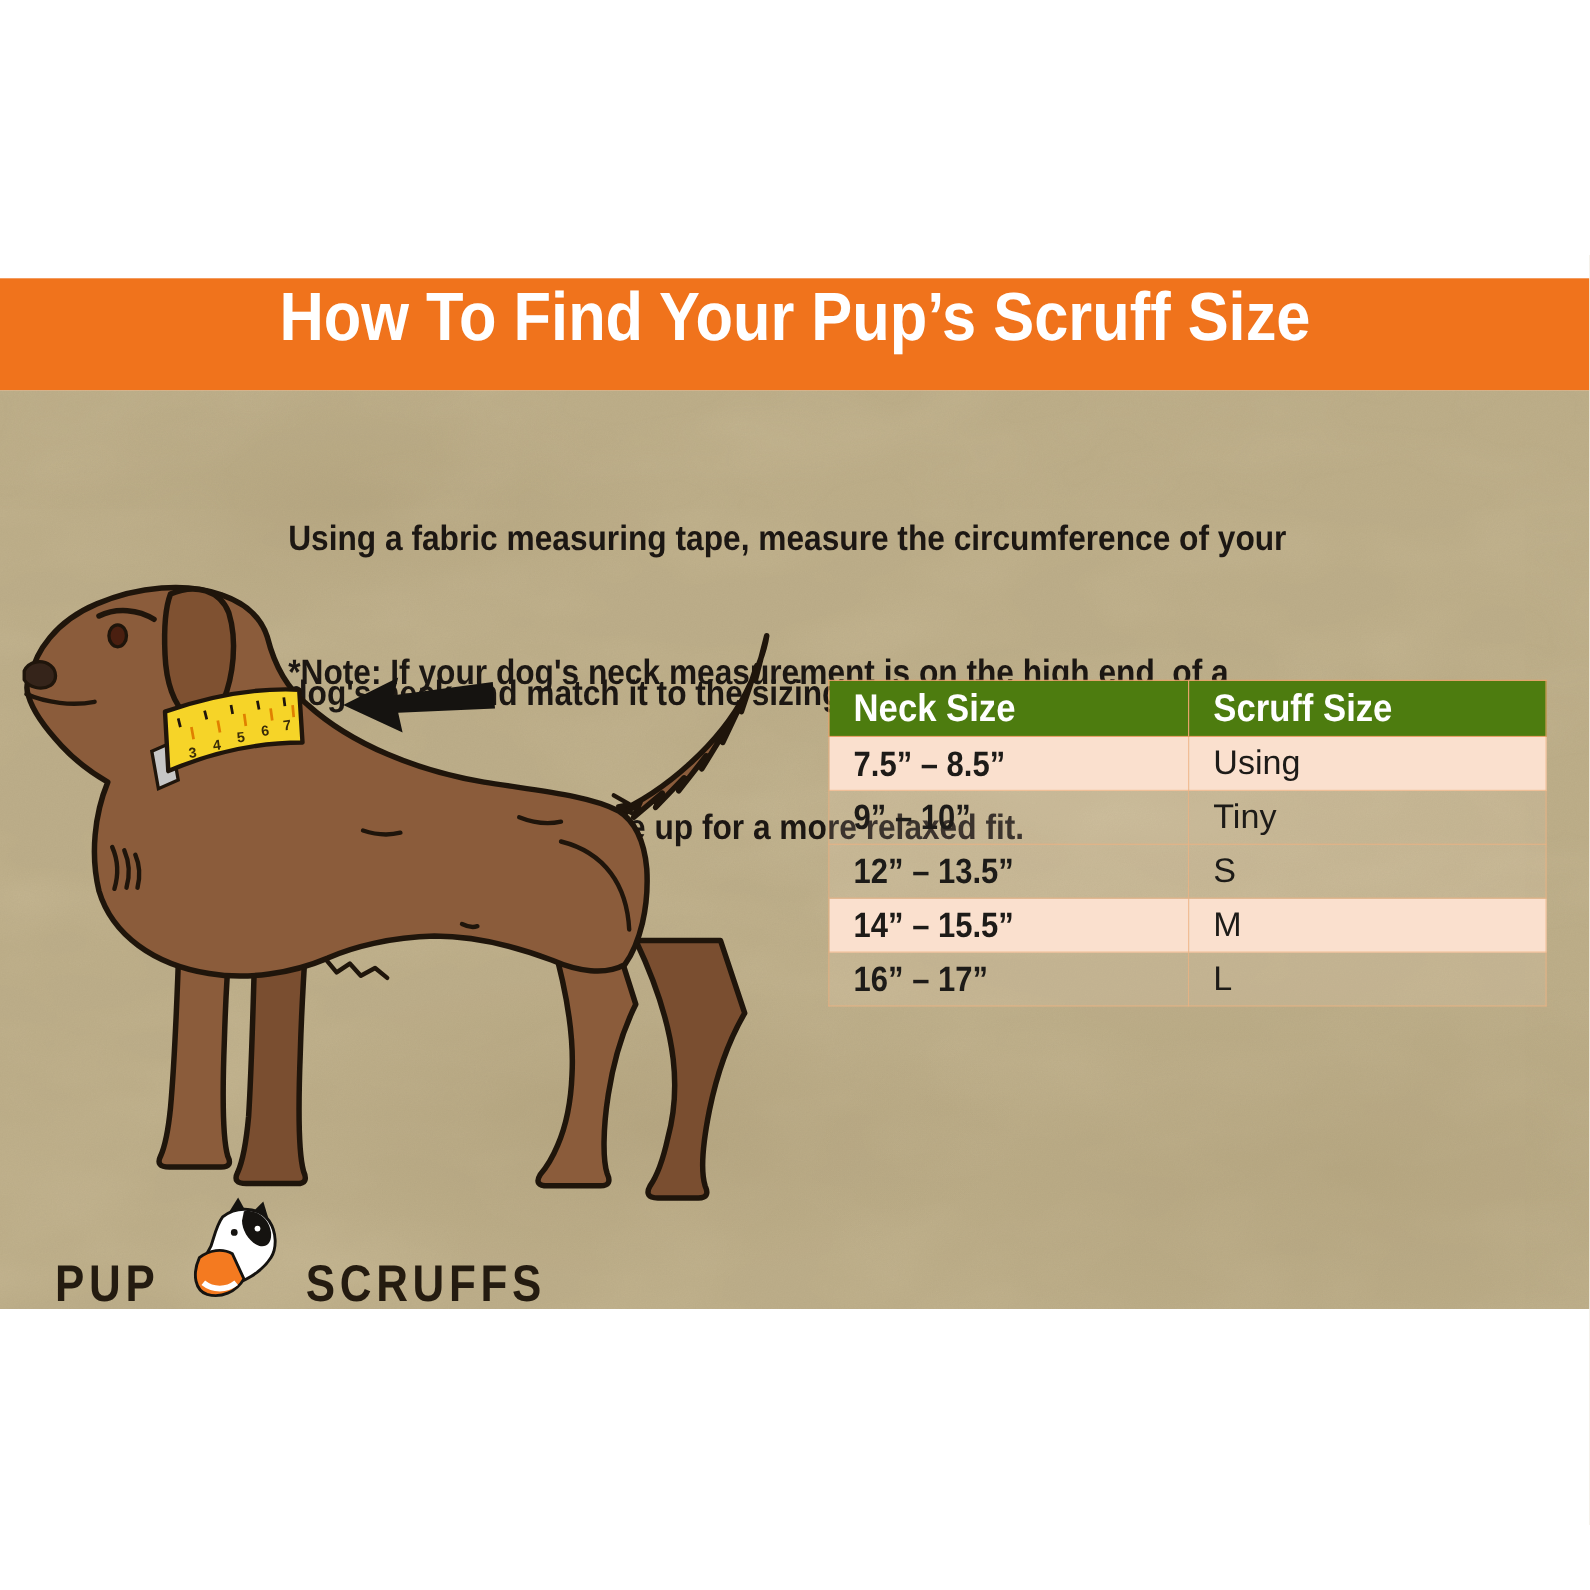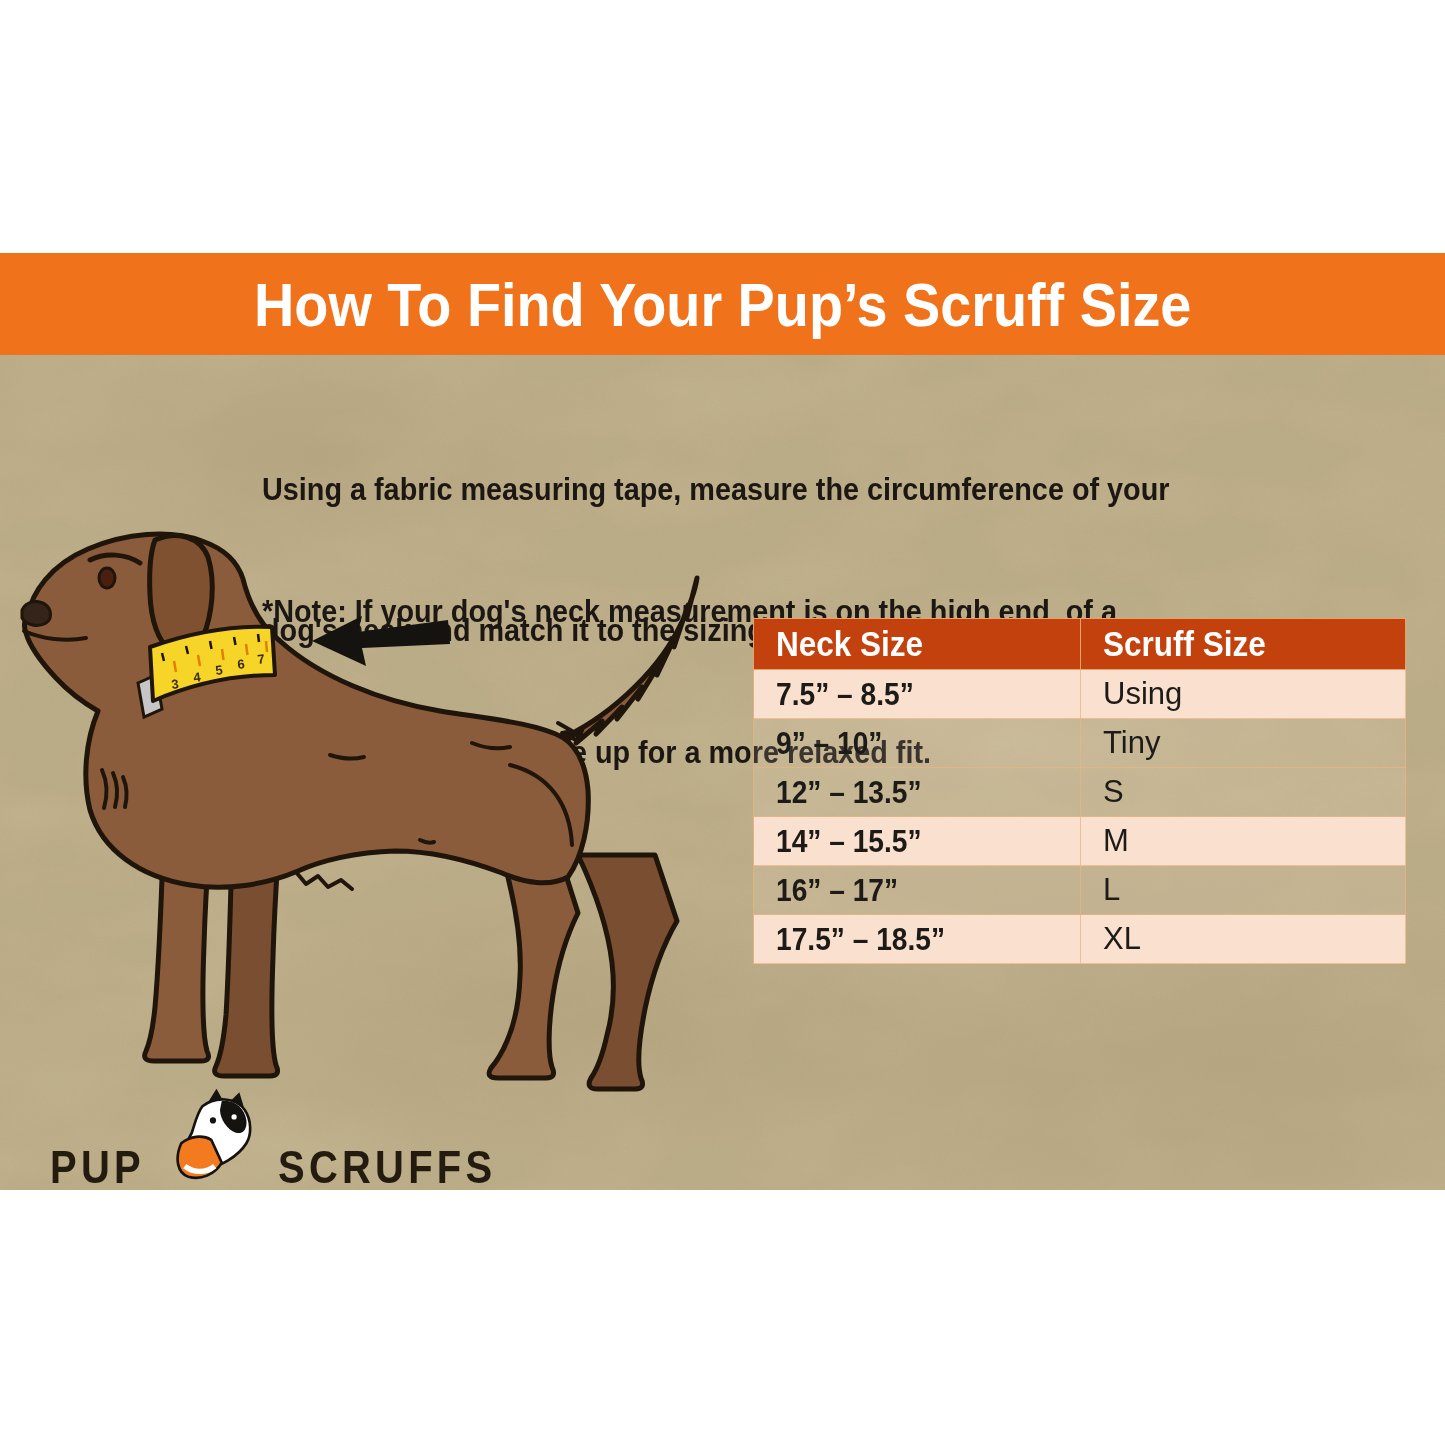--- a/index.html
+++ b/index.html
@@ -1,21 +1,21 @@
 <!DOCTYPE html>
 <html><head>
 <meta charset="utf-8">
 <style>
   html,body{margin:0;padding:0;background:#ffffff;}
   .page{position:relative;width:1445px;height:1445px;overflow:hidden;background:#ffffff;
         font-family:"Liberation Sans",sans-serif;}
 
   
   .banner{position:absolute;left:0;top:253px;width:1445px;height:102px;background:#F0731C;
-          display:flex;align-items:center;justify-content:center;}
+          display:flex;justify-content:center;}
   .banner h1{margin:0;color:#ffffff;font-size:62px;font-weight:800;letter-spacing:0px;
              transform:scaleX(0.90);transform-origin:center center;white-space:nowrap;}
 
   
   .paper{position:absolute;left:0;top:355px;width:1445px;height:835px;background-color:#c8b995;
     background-image:
       radial-gradient(ellipse 420px 160px at 22% 12%, rgba(120,100,60,0.10), transparent 70%),
       radial-gradient(ellipse 600px 220px at 70% 45%, rgba(255,250,230,0.10), transparent 70%),
       radial-gradient(ellipse 500px 200px at 40% 80%, rgba(110,90,55,0.12), transparent 70%),
       radial-gradient(ellipse 700px 260px at 85% 85%, rgba(120,100,60,0.10), transparent 72%);}
@@ -26,21 +26,21 @@
         transform:scaleX(0.90);transform-origin:left top;white-space:pre;}
   .para1{left:262px;top:372px;}
   .para2{left:262px;top:494px;}
 
   
   .dog{position:absolute;left:10px;top:515px;width:740px;height:600px;}
 
   
   table.chart{position:absolute;left:753px;top:618px;width:652px;border-collapse:collapse;
               table-layout:fixed;}
-  table.chart th{height:50px;background:#c2410c;color:#ffffff;text-align:left;
+  table.chart th{height:50px;background:#4d7c0f;color:#ffffff;text-align:left;
                  font-size:35px;font-weight:800;padding:0 0 0 22px;border:1px solid #e8a26a;}
   table.chart th .sq{display:inline-block;transform:scaleX(0.90);transform-origin:left center;white-space:nowrap;}
   table.chart td{height:48px;padding:0 0 0 22px;border:1px solid rgba(238,178,130,0.75);
                  color:#1d1b18;vertical-align:middle;}
   table.chart tr.alt td{background:#FAE0CE;}
   table.chart tr.plain td{background:rgba(250,224,206,0.14);}
   td.neck{font-size:32px;font-weight:800;}
   td.neck .sq{display:inline-block;transform:scaleX(0.88);transform-origin:left center;white-space:nowrap;}
   td.scruff{font-size:31px;font-weight:400;}
   col.c1{width:327px;} col.c2{width:325px;}
@@ -178,24 +178,20 @@
           <td class="scruff">S</td>
         </tr>
         <tr class="alt">
           <td class="neck"><span class="sq">14” – 15.5”</span></td>
           <td class="scruff">M</td>
         </tr>
         <tr class="plain">
           <td class="neck"><span class="sq">16” – 17”</span></td>
           <td class="scruff">L</td>
         </tr>
-        <tr class="alt">
-          <td class="neck"><span class="sq">17.5” – 18.5”</span></td>
-          <td class="scruff">XL</td>
-        </tr>
       </tbody>
   </table>
 
   <div class="logo">
     <span class="word">PUP</span>
     <svg width="88" height="112" viewBox="0 0 100 112">
       <polygon points="36,16 46,0 56,18" fill="#151310"></polygon>
       <polygon points="58,18 72,4 78,24" fill="#151310"></polygon>
       <path d="M 30,20 C 45,8 68,10 78,24 C 86,36 86,52 80,62 C 70,78 50,88 34,92
                C 22,95 12,90 10,80 C 8,70 12,60 18,50 C 22,38 24,28 30,20 Z" fill="#ffffff" stroke="#151310" stroke-width="3"></path>

